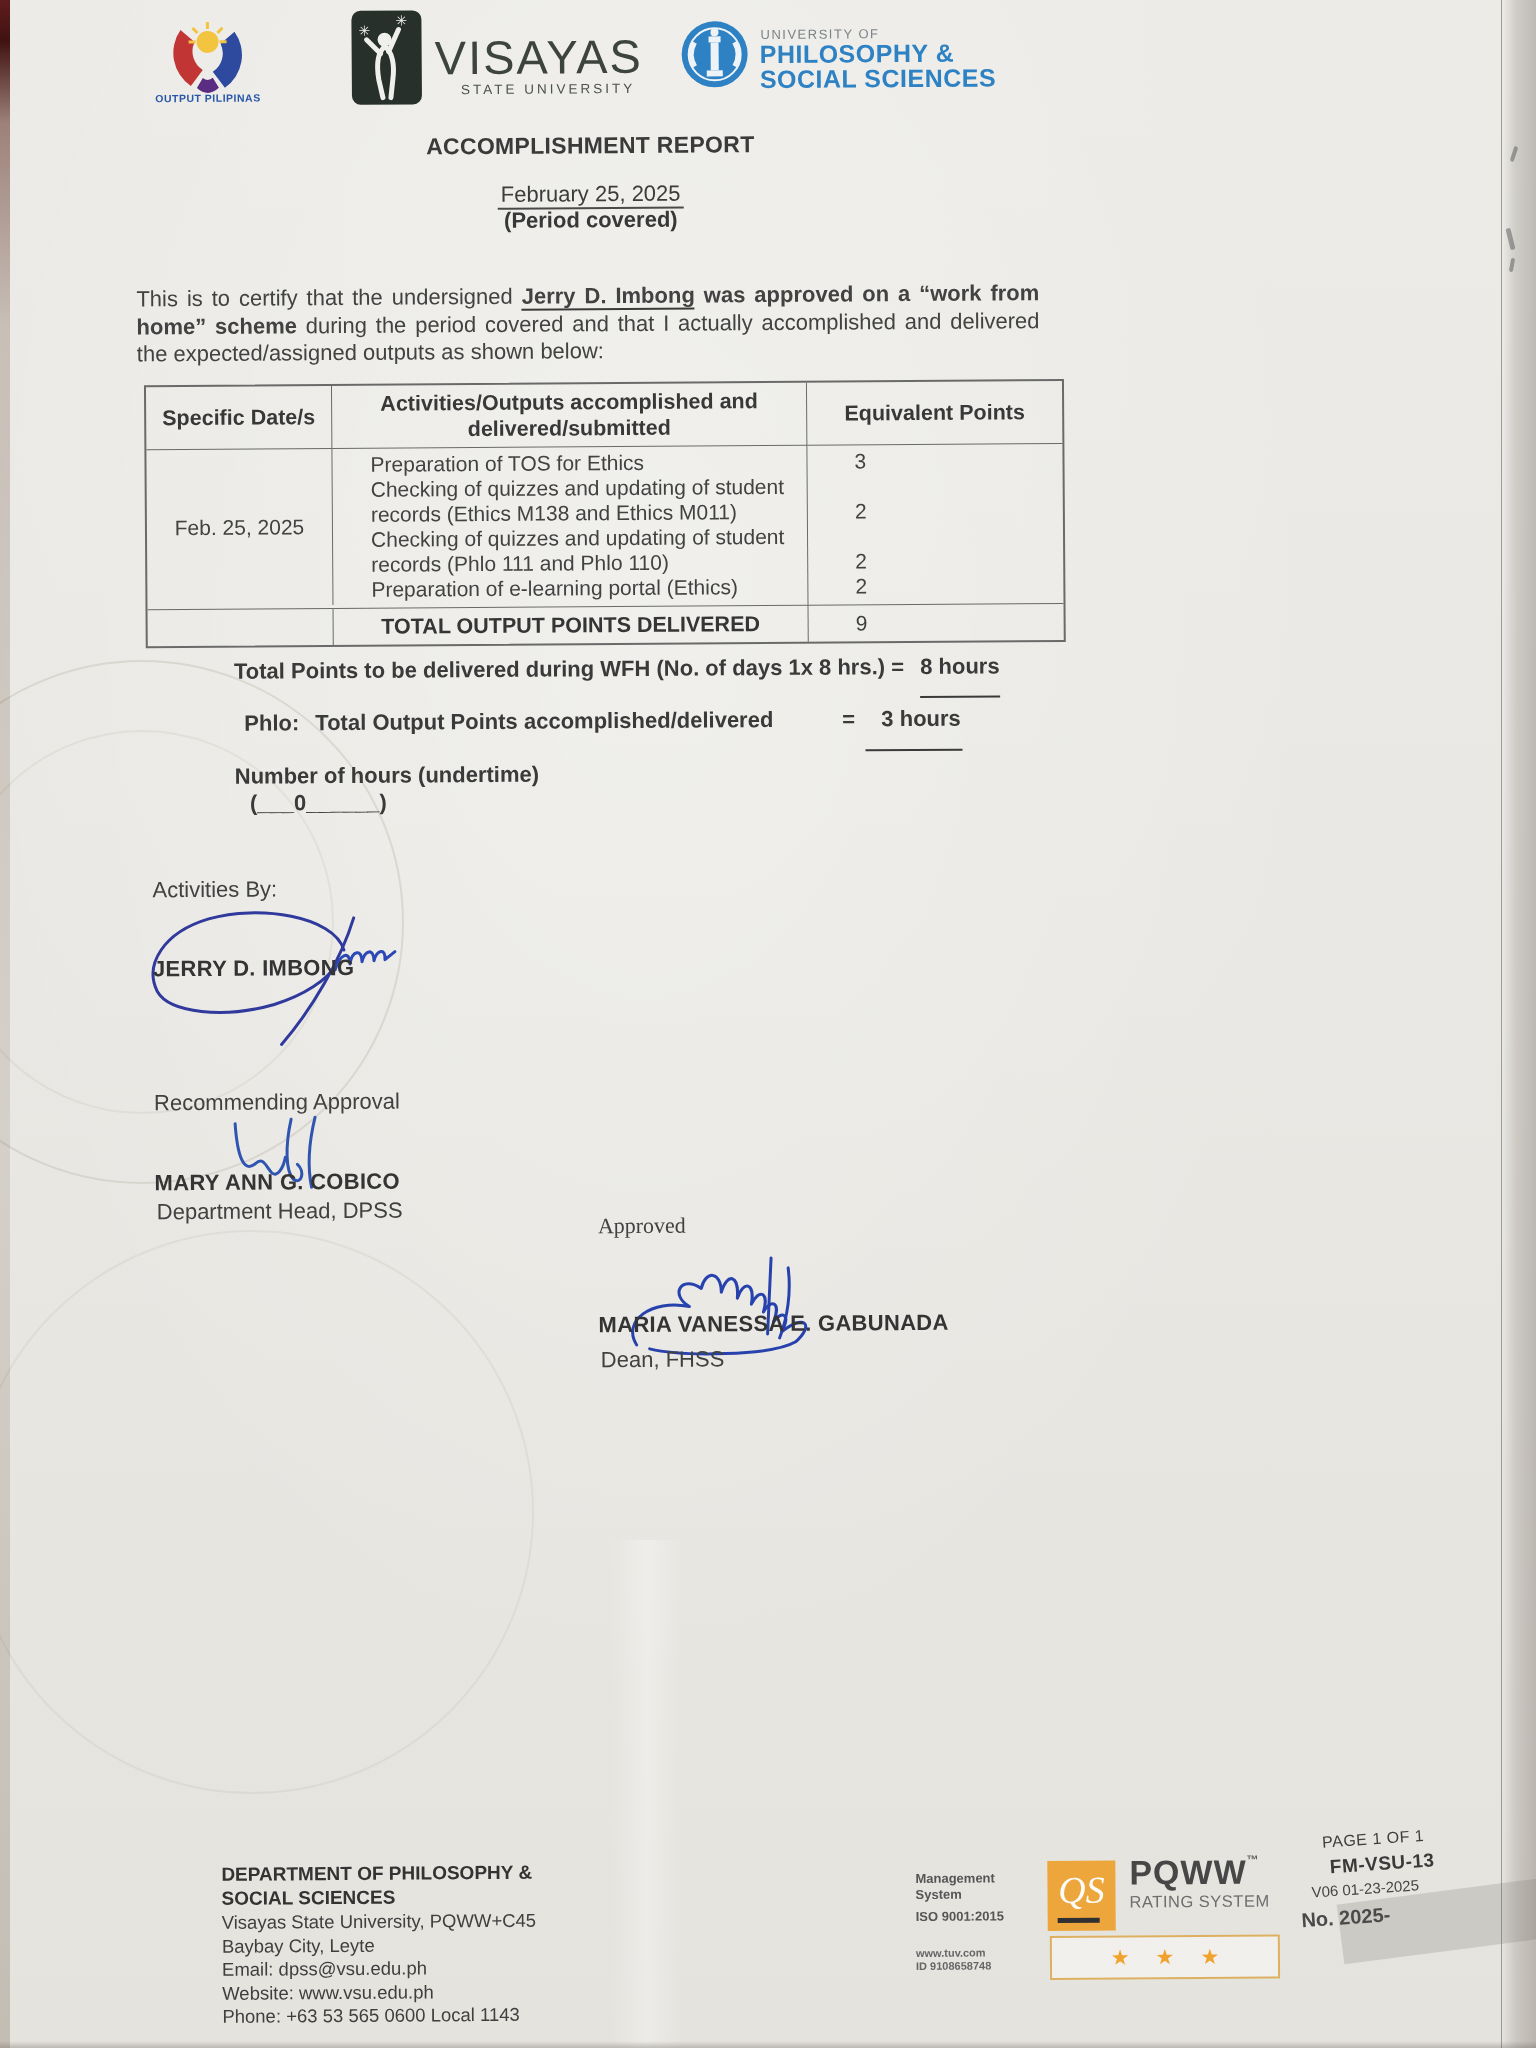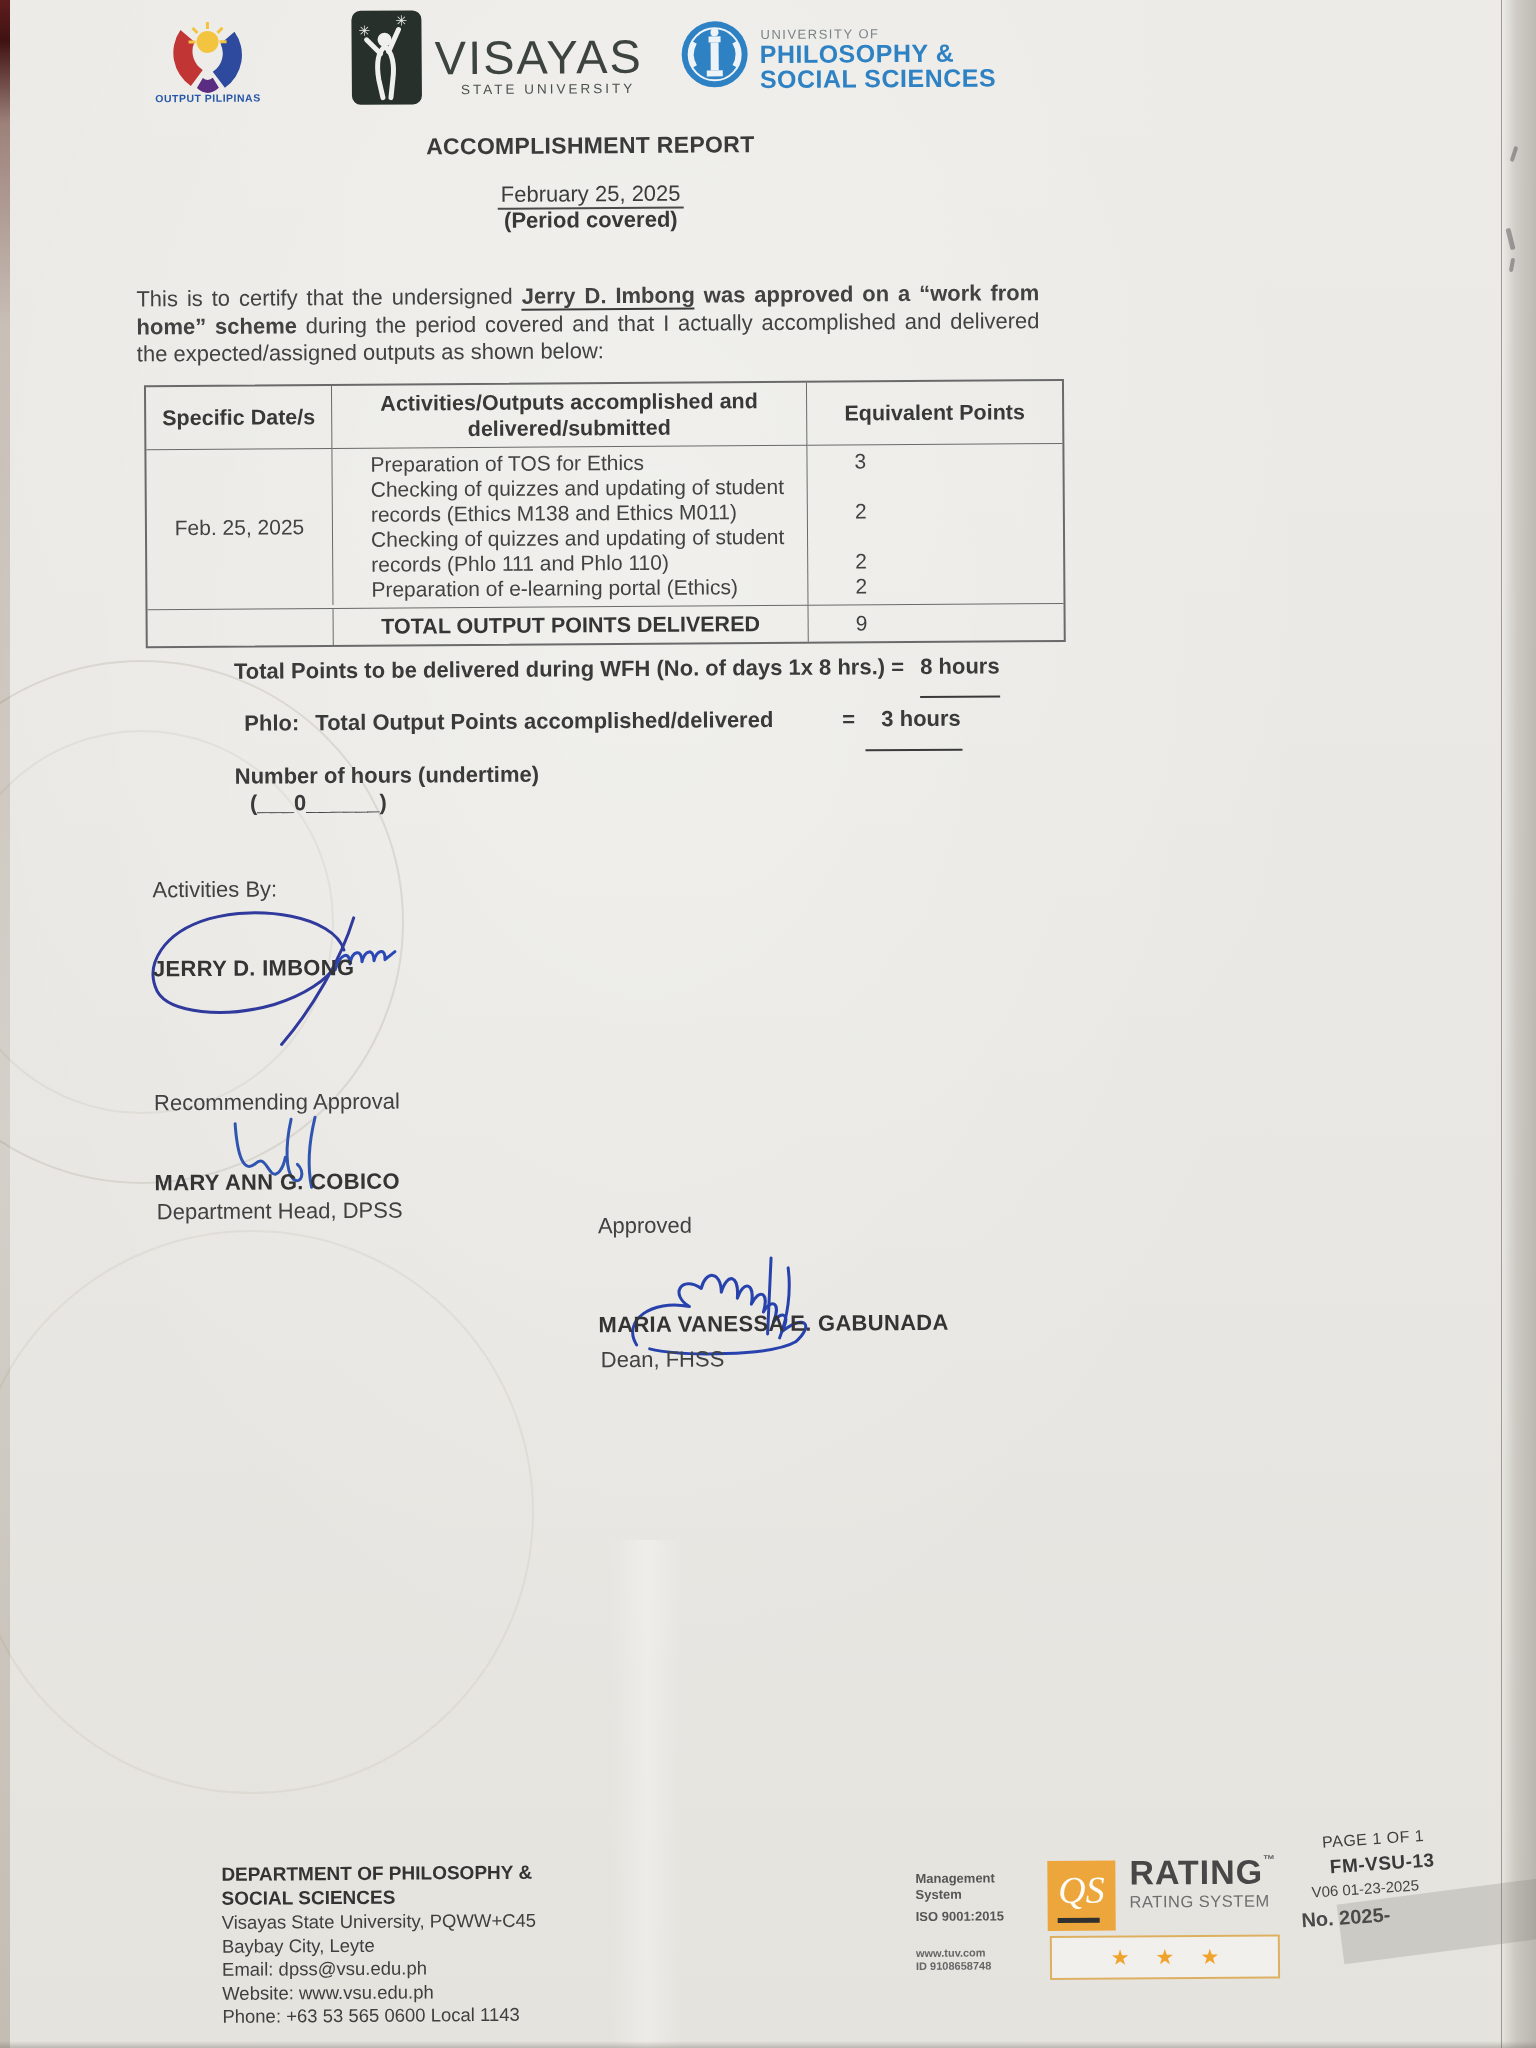--- a/index.html
+++ b/index.html
@@ -199,21 +199,21 @@
 
     <div class="abs plain22" style="left:152px;top:1086px;">Recommending Approval</div>
     <svg class="abs sig" style="left:215px;top:1112px;" width="130" height="80" viewBox="0 0 130 80">
       <path d="M18,8 C20,40 26,58 38,48 C46,41 48,50 54,57 C60,63 66,52 68,42" stroke="#2f55b0" stroke-width="3"></path>
       <path d="M74,4 C68,30 68,56 76,64 C84,70 88,56 80,49" stroke="#2f55b0" stroke-width="3"></path>
       <path d="M98,2 C92,26 90,52 94,72" stroke="#2f55b0" stroke-width="3"></path>
     </svg>
     <div class="abs name" style="left:152px;top:1166px;">MARY ANN G. COBICO</div>
     <div class="abs plain22" style="left:154px;top:1195px;">Department Head, DPSS</div>
 
-    <div class="abs plain22" style="left:595px;top:1212px;">Approved</div>
+    <div class="abs plain22" style="left:595px;top:1212px;font-family:Liberation Serif, serif;">Approved</div>
     <svg class="abs sig" style="left:618px;top:1252px;" width="240" height="110" viewBox="0 0 240 110">
       <path d="M15,92 C0,68 30,46 68,54 C48,42 60,22 80,36 C84,18 100,18 100,40 C106,20 118,22 116,46 C122,28 134,30 130,52 C138,36 148,40 142,60 C150,46 160,50 152,70 C160,58 170,62 160,80 C182,62 194,72 174,90 C150,104 60,104 28,96" stroke="#2742ad" stroke-width="3"></path>
       <path d="M150,6 L146,82" stroke="#2742ad" stroke-width="3"></path>
       <path d="M167,16 C170,40 166,66 158,86" stroke="#2742ad" stroke-width="3"></path>
     </svg>
     <div class="abs name" style="left:595px;top:1311px;">MARIA VANESSA E. GABUNADA</div>
     <div class="abs plain22" style="left:597px;top:1346px;">Dean, FHSS</div>
 
     <div class="abs" style="left:214px;top:1859px;">
       <div class="f-head">DEPARTMENT OF PHILOSOPHY &amp;</div>
@@ -233,21 +233,21 @@
     <div class="abs" style="left:908px;top:1948px;">
       <div class="ms-small">www.tuv.com</div>
       <div class="ms-small">ID 9108658748</div>
     </div>
 
     <div class="abs qs-box" style="left:1040px;top:1863px;font-style:italic;">
       <div class="qs-letters">QS</div>
       <div class="qs-bar"></div>
     </div>
     <div class="abs" style="left:1122px;top:1856px;">
-      <span class="stars-word">RATING</span><span class="tm">™</span>
+      <span class="stars-word">PQWW</span><span class="tm">™</span>
       <div class="rating-word">RATING SYSTEM</div>
     </div>
     <div class="abs stars-box" style="left:1042px;top:1938px;">
       <span class="star">★</span>
       <span class="star">★</span>
       <span class="star">★</span>
     </div>
 
     <div class="abs sticker" style="left:1332px;top:1896px;width:204px;height:60px;"></div>
     <div class="abs pr" style="left:1280px;top:1832px;width:256px;height:120px;">

